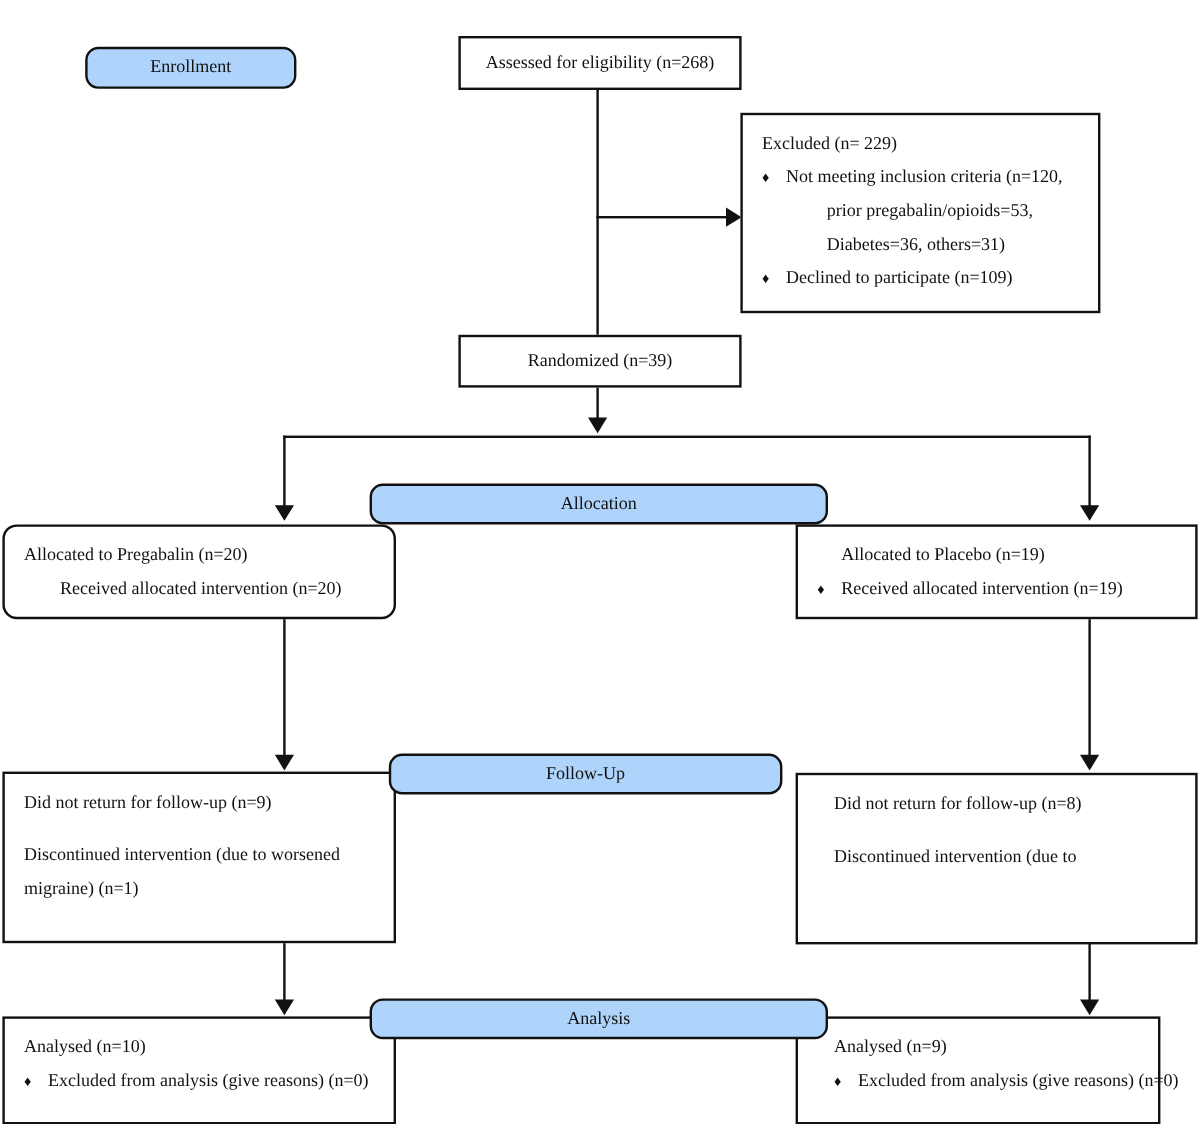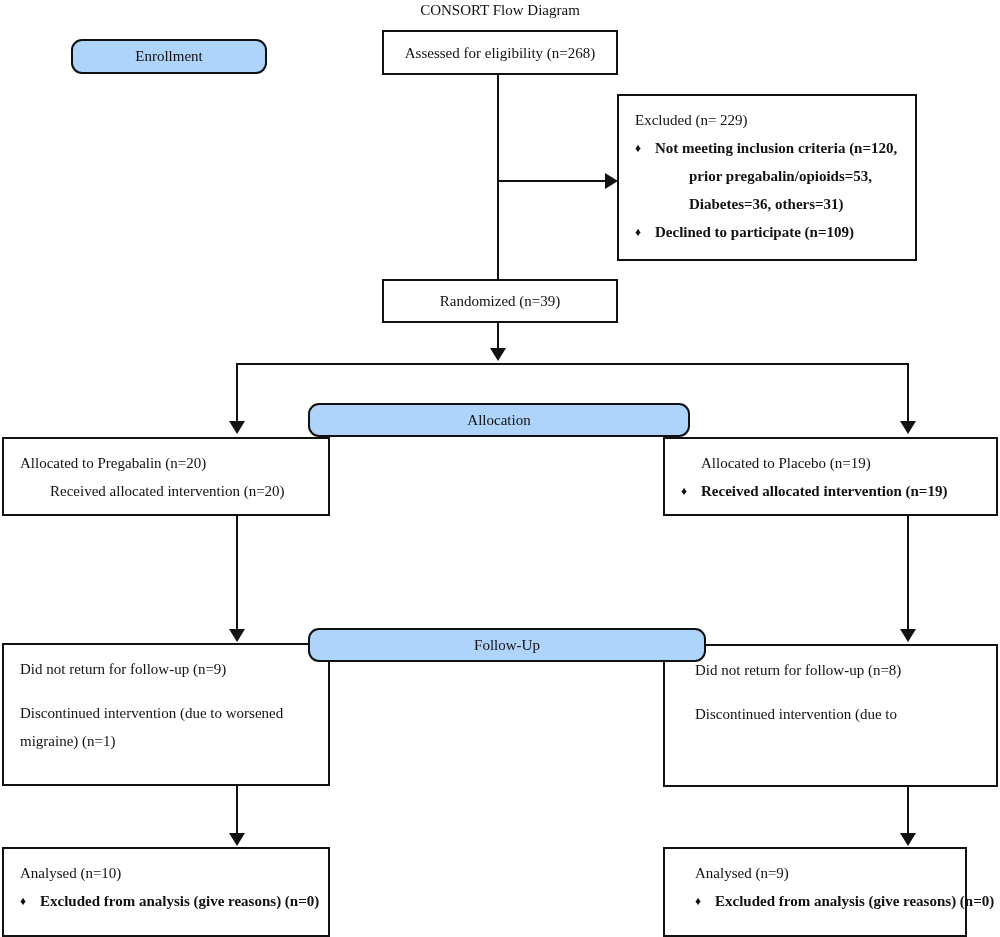--- a/index.html
+++ b/index.html
@@ -53,21 +53,21 @@
   .bullet-row {
     display: flex;
     align-items: flex-start;
   }
   .bullet {
     width: 20px;
     flex: 0 0 20px;
     font-size: 12px;
     line-height: 28px;
   }
-  .bullet-text { flex: 1 1 auto; font-weight: bold; }
+  .bullet-text { flex: 1 1 auto; }
   .sub-indent { padding-left: 34px; display: block; }
   .gap { height: 16px; }
 
   
   .banner {
     position: absolute;
     box-sizing: border-box;
     border: 2px solid #111111;
     border-radius: 11px;
     background: #aed4fb;
@@ -105,23 +105,22 @@
     border-top: 8px solid transparent;
     border-bottom: 8px solid transparent;
     border-left: 13px solid #111111;
   }
 </style>
 </head>
 <body>
 
 <div id="page">
 
-  <div class="title">CONSORT Flow Diagram</div>
-
-  <div class="banner" style="left:71px; top:39px; width:196px; height:35px;">
+
+  <div class="banner" style="left:71px; top:39px; width:176px; height:35px;">
     <span>Enrollment</span>
   </div>
 
   <div class="box center" style="left:382px; top:30px; width:236px; height:45px;">
     <span>Assessed for eligibility (n=268)</span>
   </div>
 
   <div class="vline" style="left:497px; top:75px; height:204px;"></div>
 
   <div class="hline" style="left:497px; top:180px; width:110px;"></div>
@@ -152,39 +151,39 @@
   <div class="hline" style="left:236px; top:363px; width:673px;"></div>
   <div class="vline" style="left:236px; top:363px; height:59px;"></div>
   <div class="arrow-down" style="left:229px; top:421px;"></div>
   <div class="vline" style="left:907px; top:363px; height:59px;"></div>
   <div class="arrow-down" style="left:900px; top:421px;"></div>
 
   <div class="banner" style="left:308px; top:403px; width:382px; height:34px;">
     <span>Allocation</span>
   </div>
 
-  <div class="box box-pad" style="left:2px; top:437px; width:328px; height:79px;">
+  <div class="box box-pad" style="left:2px; top:437px; width:328px; height:79px;border-radius:12px;">
     <span class="line">Allocated to Pregabalin (n=20)</span>
     <span class="line indent">Received allocated intervention (n=20)</span>
   </div>
 
   <div class="box box-pad" style="left:663px; top:437px; width:335px; height:79px;">
     <span class="line" style="padding-left:20px;">Allocated to Placebo (n=19)</span>
     <div class="bullet-row">
       <span class="bullet">♦</span>
       <span class="bullet-text line">Received allocated intervention (n=19)</span>
     </div>
   </div>
 
   <div class="vline" style="left:236px; top:516px; height:114px;"></div>
   <div class="arrow-down" style="left:229px; top:629px;"></div>
   <div class="vline" style="left:907px; top:516px; height:114px;"></div>
   <div class="arrow-down" style="left:900px; top:629px;"></div>
 
-  <div class="banner" style="left:308px; top:628px; width:398px; height:34px;">
+  <div class="banner" style="left:324px; top:628px; width:328px; height:34px;">
     <span>Follow-Up</span>
   </div>
 
   <div class="box box-pad" style="left:2px; top:643px; width:328px; height:143px;">
     <span class="line">Did not return for follow-up (n=9)</span>
     <div class="gap"></div>
     <span class="line">Discontinued intervention (due to worsened</span>
     <span class="line">migraine) (n=1)</span>
   </div>
 
@@ -192,20 +191,23 @@
     <span class="line" style="padding-left:14px;">Did not return for follow-up (n=8)</span>
     <div class="gap"></div>
     <span class="line" style="padding-left:14px;">Discontinued intervention (due to</span>
   </div>
 
   <div class="vline" style="left:236px; top:786px; height:48px;"></div>
   <div class="arrow-down" style="left:229px; top:833px;"></div>
   <div class="vline" style="left:907px; top:786px; height:48px;"></div>
   <div class="arrow-down" style="left:900px; top:833px;"></div>
 
+  <div class="banner" style="left:308px; top:832px; width:382px; height:34px;">
+    <span>Analysis</span>
+  </div>
 
   <div class="box box-pad" style="left:2px; top:847px; width:328px; height:90px;">
     <span class="line">Analysed (n=10)</span>
     <div class="bullet-row">
       <span class="bullet">♦</span>
       <span class="bullet-text line">Excluded from analysis (give reasons) (n=0)</span>
     </div>
   </div>
 
   <div class="box box-pad" style="left:663px; top:847px; width:304px; height:90px;">

